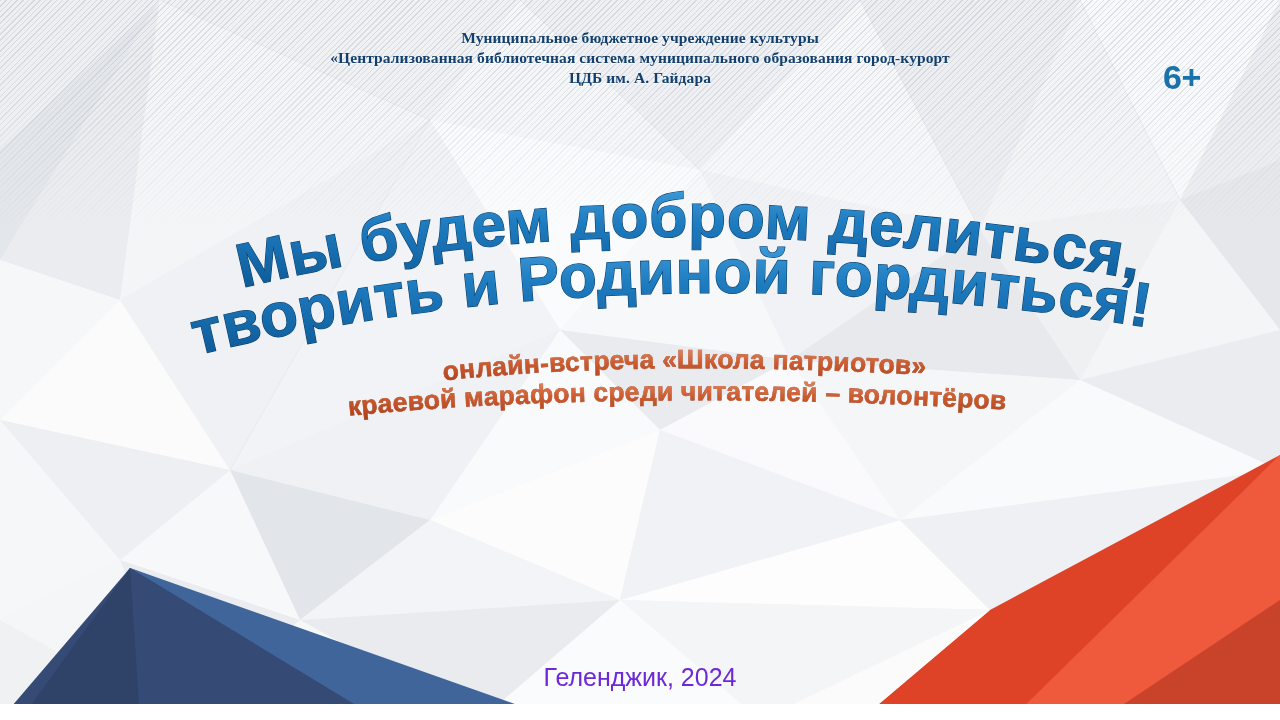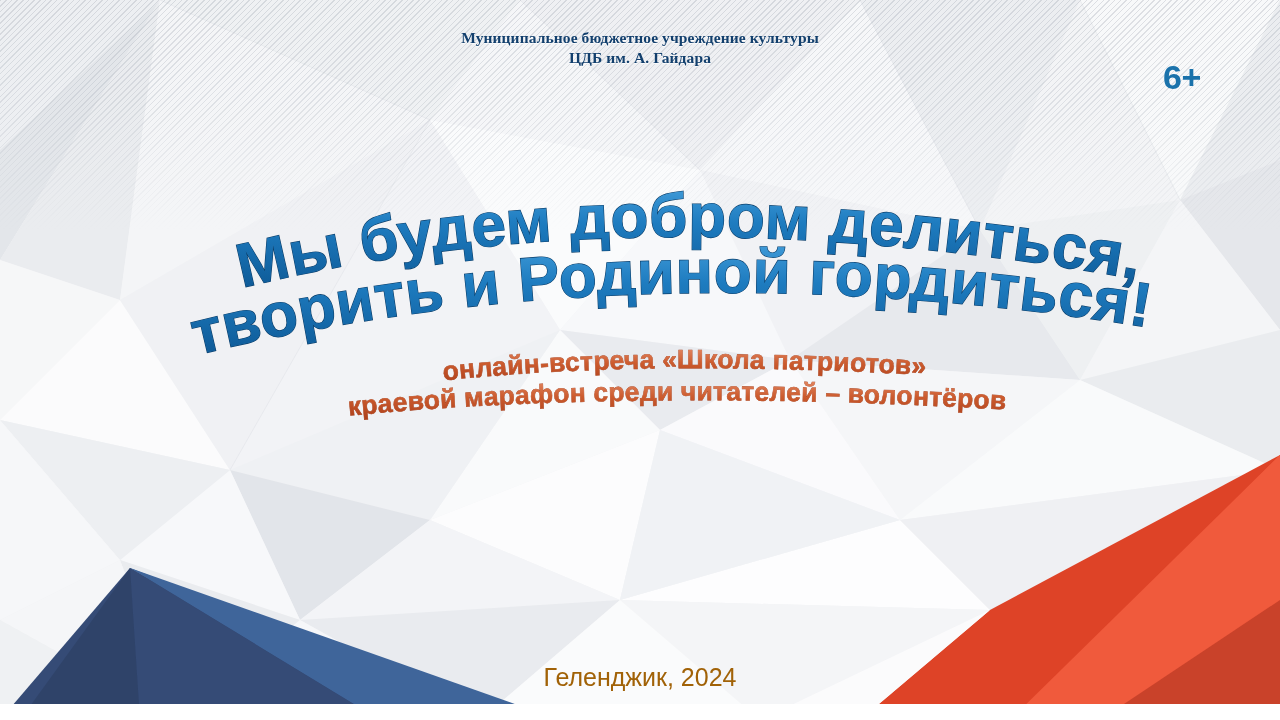--- a/index.html
+++ b/index.html
@@ -108,21 +108,21 @@
   
   .footer-place {
     position: absolute;
     left: 0;
     top: 662px;
     width: 1280px;
     text-align: center;
     font-family: "Liberation Sans", sans-serif;
     font-size: 25px;
     line-height: 30px;
-    color: #a16207;
+    color: #6d28d9;
   }
 </style>
 </head>
 <body>
 
 <div id="slide">
 
   <svg class="bg-svg" viewBox="0 0 1280 720" preserveAspectRatio="none" aria-hidden="true">
     <rect x="0" y="0" width="1280" height="720" fill="#F2F3F5"></rect>
 
@@ -207,20 +207,21 @@
     <polygon points="1280,455 1280,600 1100,720 1015,720" fill="#F05A3C"></polygon>
     <polygon points="1280,600 1280,720 1100,720" fill="#C9422A"></polygon>
 
     <polygon points="990,610 860,720 760,720" fill="#FBFBFC"></polygon>
   </svg>
 
   <div class="hatch"></div>
 
   <div class="org-header">
     <div>Муниципальное бюджетное учреждение культуры</div>
+    <div>«Централизованная библиотечная система муниципального образования город-курорт</div>
     <div>ЦДБ им. А. Гайдара</div>
   </div>
 
   <div class="age-badge">6+</div>
 
   <div class="title-wrap">
     <svg class="arc-svg" viewBox="0 0 1280 170" preserveAspectRatio="none" aria-hidden="true">
       <defs>
         <path id="arcTop" d="M 250,118 Q 640,24 1130,110" fill="none"></path>
         <path id="arcBot" d="M 205,185 Q 640,80 1140,158" fill="none"></path>

